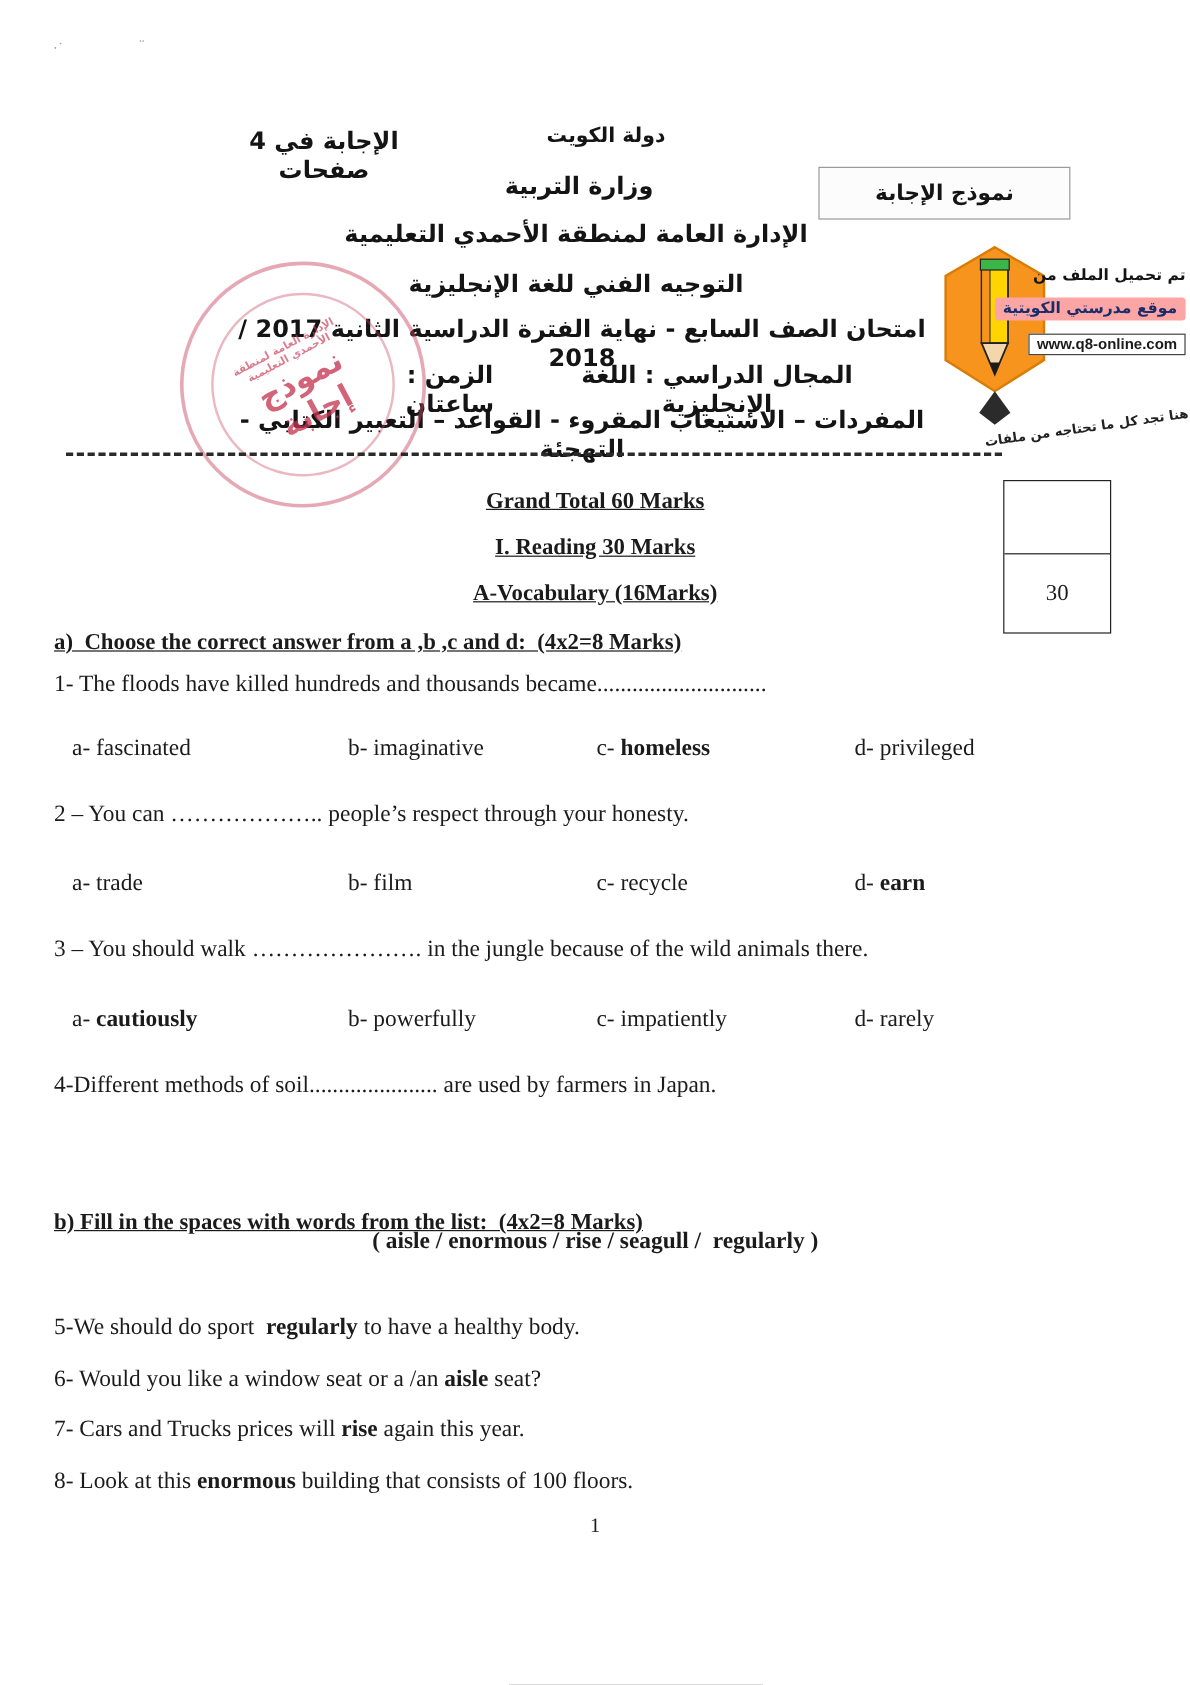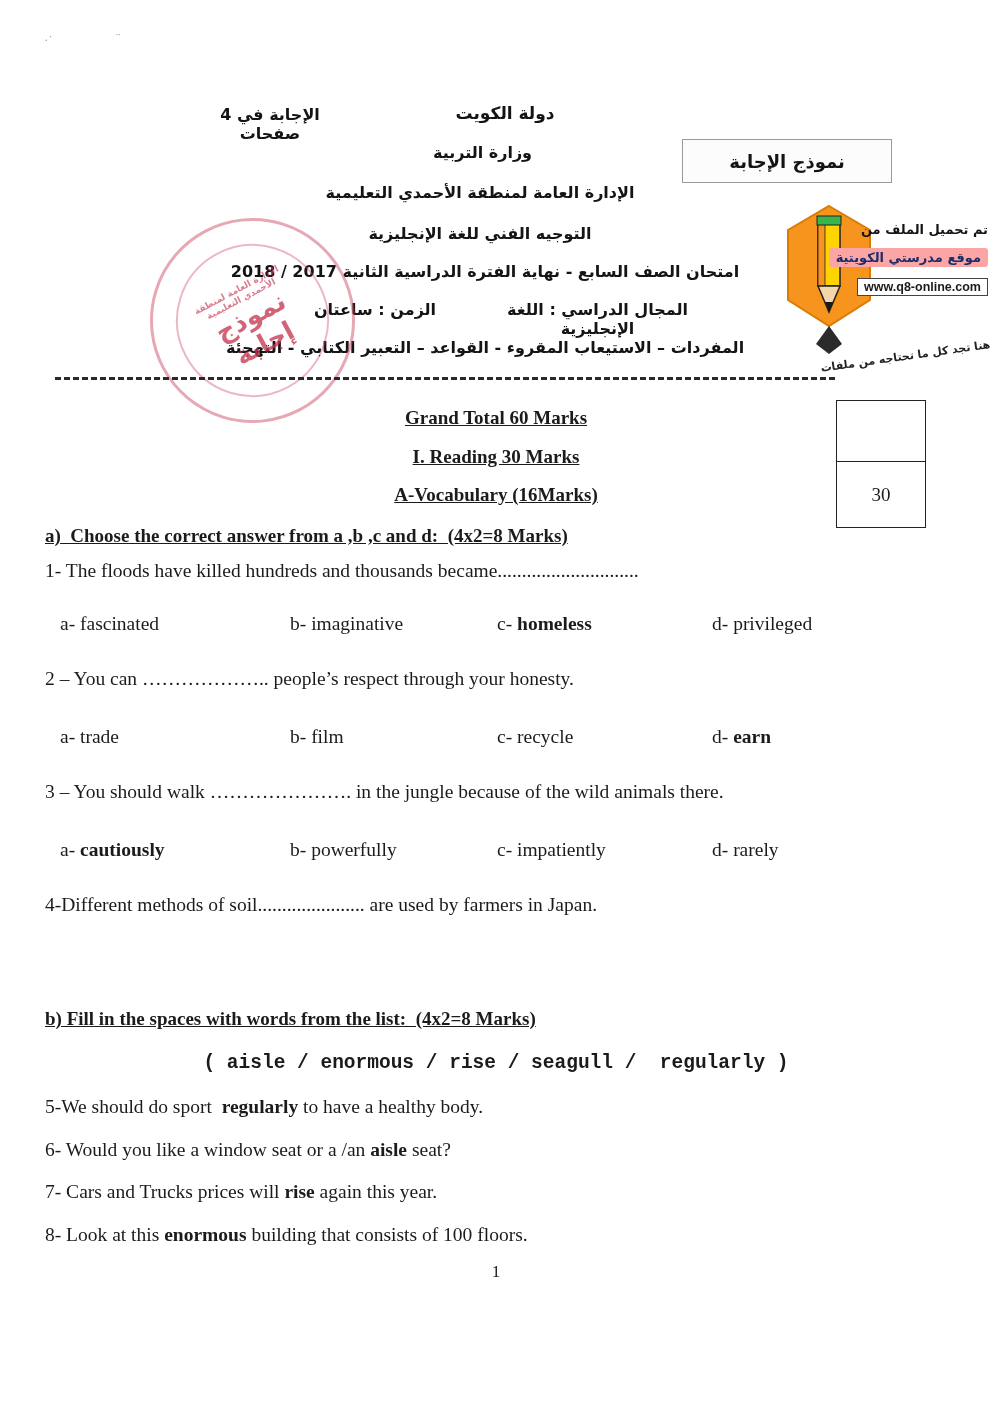--- a/index.html
+++ b/index.html
@@ -3,21 +3,21 @@
 <meta charset="utf-8">
 <style>
   * { margin:0; padding:0; box-sizing:border-box; }
   html,body { background:#9a9a9a; }
   .page {
     position:relative; width:992px; height:1404px; margin:0 auto;
     background:#ffffff; overflow:hidden; color:#1b1b1b;
     font-family:"Liberation Serif", serif;
   }
   .abs { position:absolute; }
-  .ar { font-family:"DejaVu Sans", sans-serif; direction:rtl; font-weight:bold; font-size:16px; color:#141414; }
+  .ar { font-family:"DejaVu Sans", sans-serif; direction:rtl; font-weight:bold; font-size:20px; color:#141414; }
   .bold { font-weight:bold; }
 
   
   .answer-model-box {
     left:682px; top:139px; width:210px; height:44px;
     border:1px solid #9a9a9a; background:#fcfcfc;
     display:flex; align-items:center; justify-content:center;
     font-size:18px;
   }
   .dashed-sep { left:55px; top:377px; width:780px; border-top:3px dashed #2a2a2a; }
@@ -136,21 +136,21 @@
   <div class="abs options" style="top:839px;">
     <span class="opt"><span>a-</span> <span class="bold">cautiously</span></span>
     <span class="opt"><span>b-</span> <span>powerfully</span></span>
     <span class="opt"><span>c-</span> <span>impatiently</span></span>
     <span class="opt"><span>d-</span> <span>rarely</span></span>
   </div>
 
   <div class="abs q-text" style="top:894px;">4-Different methods of soil...................... are used by farmers in Japan.</div>
 
   <div class="abs sec-heading" style="top:1008px;">b) Fill in the spaces with words from the list:  (4x2=8 Marks)</div>
-  <div class="abs word-list" style="top:1052px;font-family:Liberation Mono, monospace;">( aisle / enormous / rise / seagull /  regularly )</div>
+  <div class="abs word-list" style="top:1024px;">( aisle / enormous / rise / seagull /  regularly )</div>
 
   <div class="abs sentence" style="top:1096px;"><span>5-We should do sport  </span><b>regularly</b><span> to have a healthy body.</span></div>
   <div class="abs sentence" style="top:1139px;"><span>6- Would you like a window seat or a /an </span><b>aisle</b><span> seat?</span></div>
   <div class="abs sentence" style="top:1181px;"><span>7- Cars and Trucks prices will </span><b>rise</b><span> again this year.</span></div>
   <div class="abs sentence" style="top:1224px;"><span>8- Look at this </span><b>enormous</b><span> building that consists of 100 floors.</span></div>
 
   <div class="abs page-num" style="top:1262px;">1</div>
 
 </div>
 

